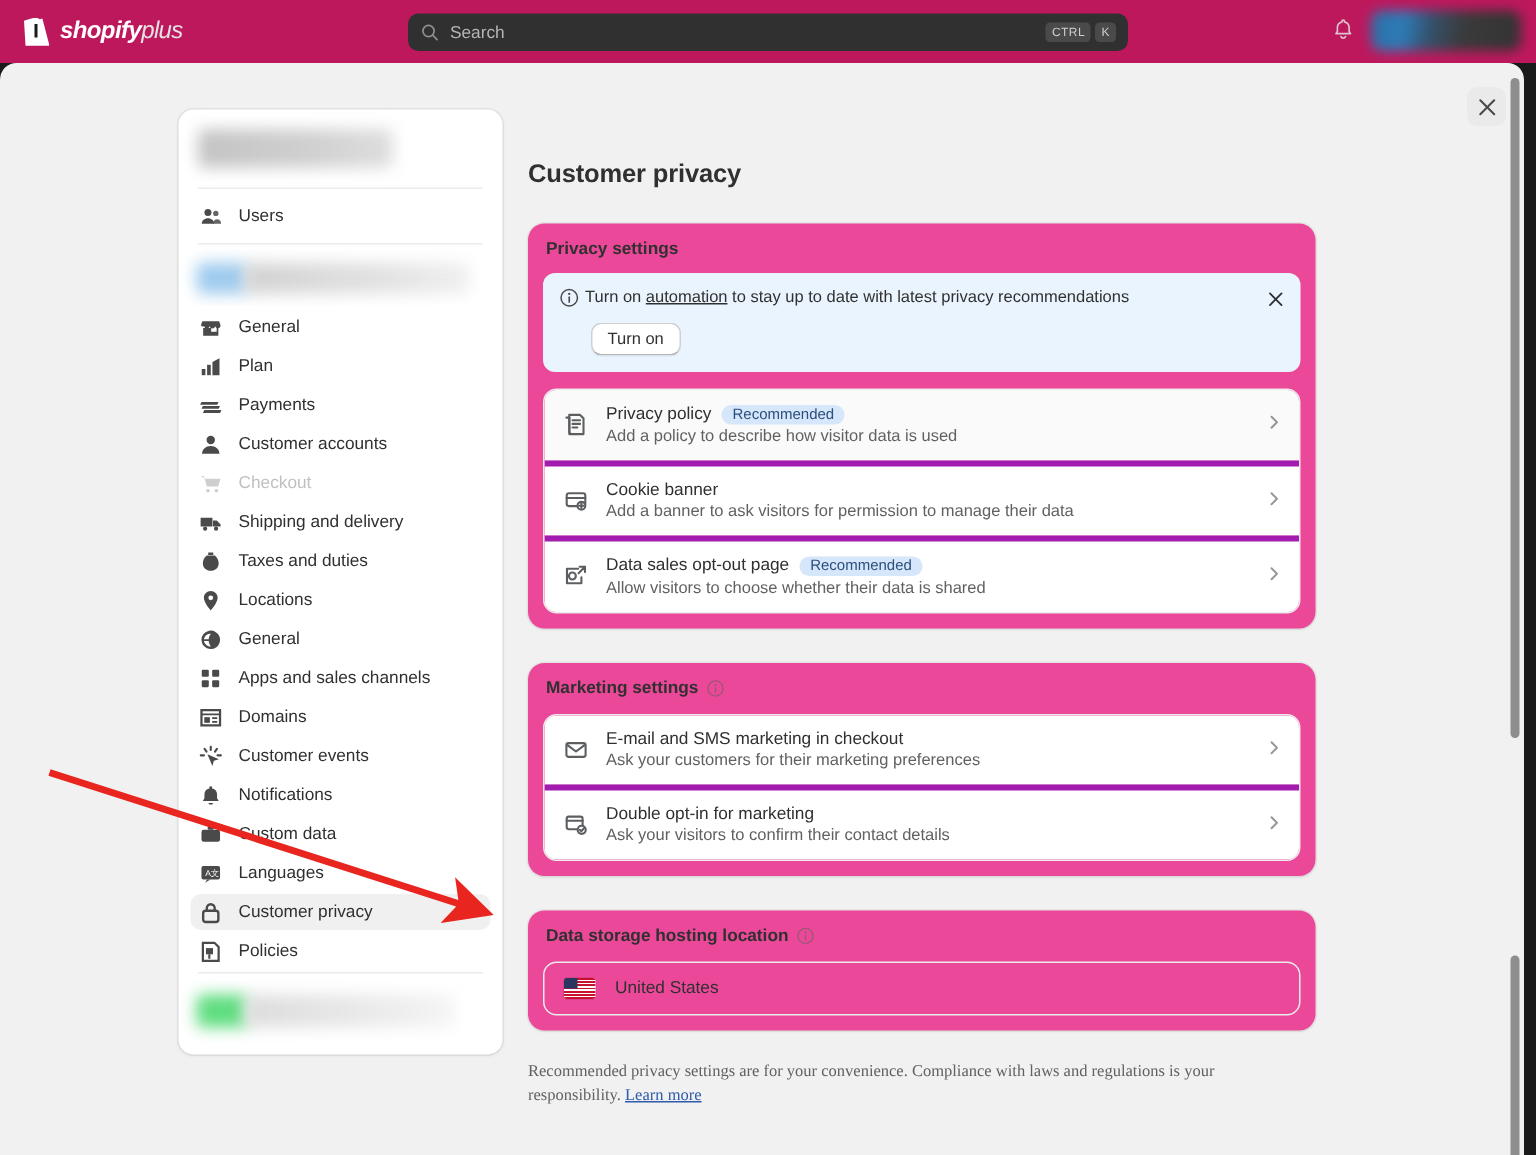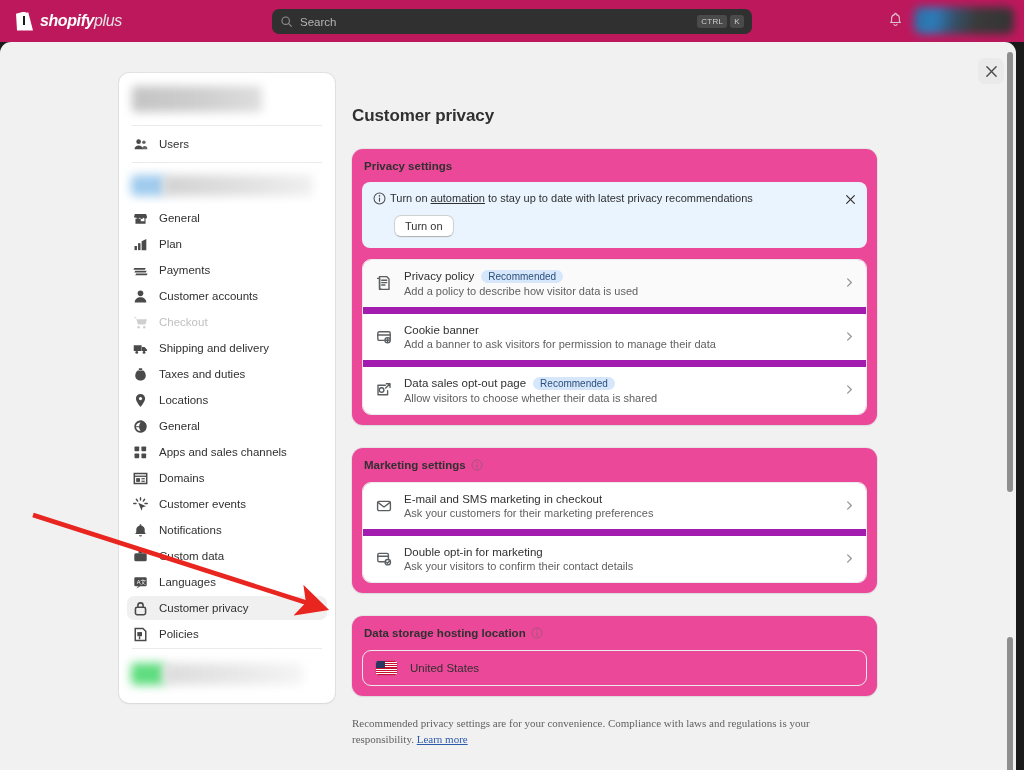--- a/index.html
+++ b/index.html
@@ -148,21 +148,21 @@
   .banner-x svg { width: 11px; height: 11px; }
 
   .rowgroup {
     margin-top: 11px; border: 1px solid #ebebeb; border-radius: 9px; overflow: hidden;
   }
   .row {
     display: flex; align-items: center; gap: 12px;
     padding: 10px 11px 10px 13px; cursor: pointer; background: #fff;
   }
   .row.hovered { background: #fafafa; }
-  .row + .row { border-top: 7px solid #a21caf; }
+  .row + .row { border-top: 4px solid #a21caf; }
   .row-ico { width: 16px; height: 16px; flex: none; }
   .row-ico svg { width: 16px; height: 16px; fill: none; stroke: #5c5f62; stroke-width: 1.4; }
   .row-body { flex: 1; min-width: 0; }
   .row-head { display: flex; align-items: center; gap: 7px; }
   .row-title { font-size: 11.5px; color: #303030; text-align: right; }
   .badge {
     font-size: 10px; color: #2c4f7c; background: #d6e7fb;
     border-radius: 7px; padding: 1px 7px; white-space: nowrap;
   }
   .row-sub { font-size: 11px; color: #616161; margin-top: 2px; }

